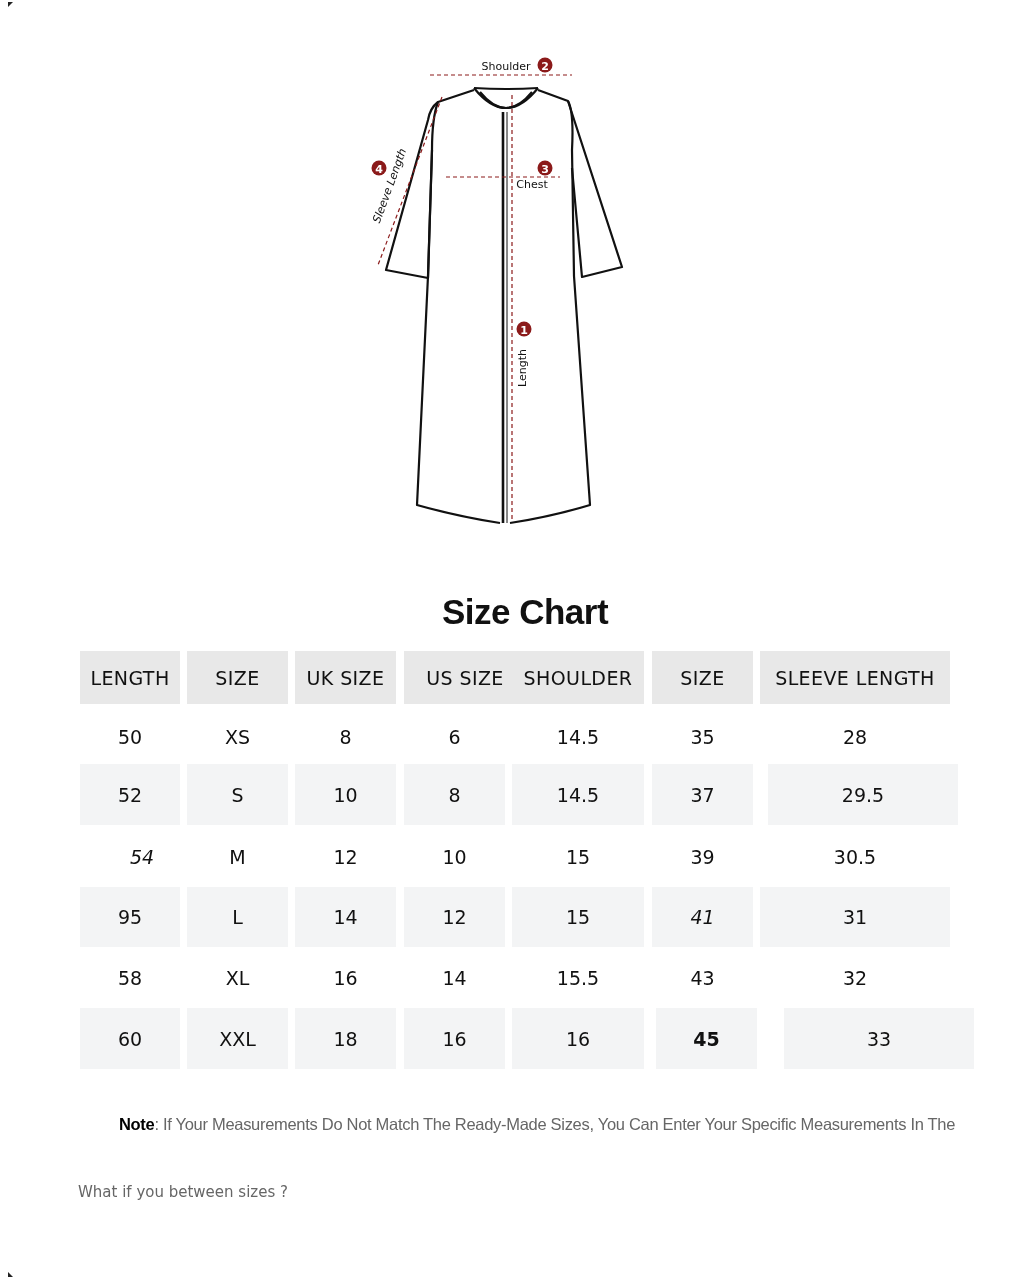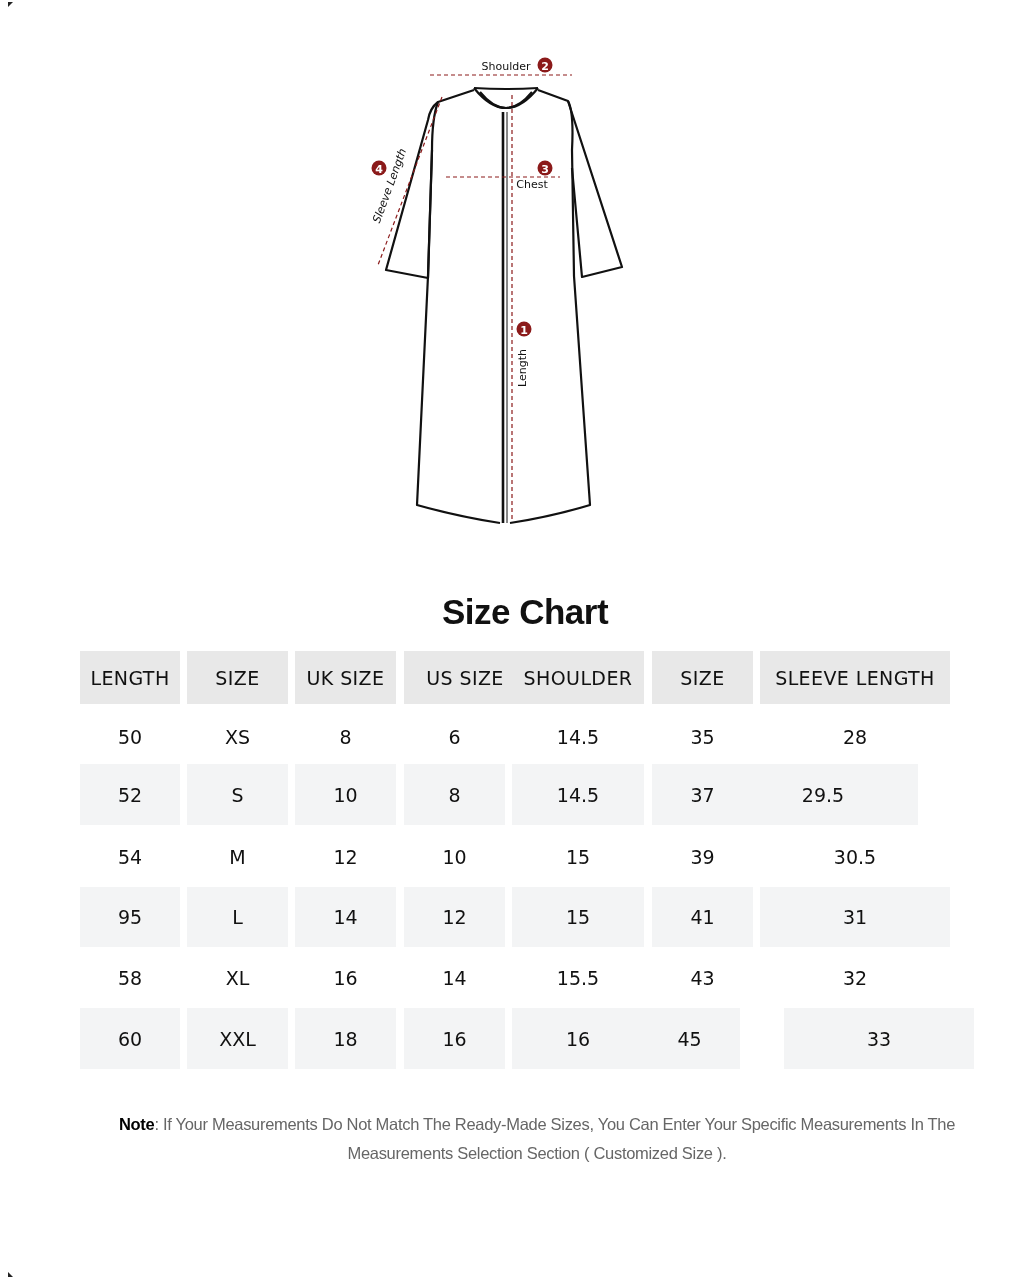--- a/index.html
+++ b/index.html
@@ -113,63 +113,63 @@
     <div class="cell" style="left:680px; width:190px;">28</div>
   </div>
 
   <div class="row shaded" style="top:113px; height:61px;">
     <div class="cell" style="left:0; width:100px;">52</div>
     <div class="cell" style="left:107px; width:101px;">S</div>
     <div class="cell" style="left:215px; width:101px;">10</div>
     <div class="cell" style="left:324px; width:101px;">8</div>
     <div class="cell" style="left:432px; width:132px;">14.5</div>
     <div class="cell" style="left:572px; width:101px;">37</div>
-    <div class="cell" style="left:648px; width:190px;">29.5</div>
+    <div class="cell" style="left:688px; width:190px;">29.5</div>
   </div>
 
   <div class="row" style="top:176px;">
-    <div class="cell" style="left:0; width:100px;">54</div>
+    <div class="cell" style="left:12px; width:100px;font-style:italic;">54</div>
     <div class="cell" style="left:107px; width:101px;">M</div>
     <div class="cell" style="left:215px; width:101px;">12</div>
     <div class="cell" style="left:324px; width:101px;">10</div>
     <div class="cell" style="left:432px; width:132px;">15</div>
     <div class="cell" style="left:572px; width:101px;">39</div>
     <div class="cell" style="left:680px; width:190px;">30.5</div>
   </div>
 
   <div class="row shaded" style="top:236px;">
     <div class="cell" style="left:0; width:100px;">95</div>
     <div class="cell" style="left:107px; width:101px;">L</div>
     <div class="cell" style="left:215px; width:101px;">14</div>
     <div class="cell" style="left:324px; width:101px;">12</div>
     <div class="cell" style="left:432px; width:132px;">15</div>
-    <div class="cell" style="left:572px; width:101px;">41</div>
+    <div class="cell" style="left:572px; width:101px;font-style:italic;">41</div>
     <div class="cell" style="left:680px; width:190px;">31</div>
   </div>
 
   <div class="row" style="top:297px;">
     <div class="cell" style="left:0; width:100px;">58</div>
     <div class="cell" style="left:107px; width:101px;">XL</div>
     <div class="cell" style="left:215px; width:101px;">16</div>
     <div class="cell" style="left:324px; width:101px;">14</div>
     <div class="cell" style="left:432px; width:132px;">15.5</div>
     <div class="cell" style="left:572px; width:101px;">43</div>
     <div class="cell" style="left:680px; width:190px;">32</div>
   </div>
 
   <div class="row shaded" style="top:357px; height:61px;">
     <div class="cell" style="left:0; width:100px;">60</div>
     <div class="cell" style="left:107px; width:101px;">XXL</div>
     <div class="cell" style="left:215px; width:101px;">18</div>
     <div class="cell" style="left:324px; width:101px;">16</div>
     <div class="cell" style="left:432px; width:132px;">16</div>
-    <div class="cell" style="left:559px; width:101px;">45</div>
+    <div class="cell" style="left:576px; width:101px;font-weight:bold;">45</div>
     <div class="cell" style="left:704px; width:190px;text-align:right;">33</div>
   </div>
 </div>
 
 <div class="note">
   <div><span class="note-label">Note</span><span>:</span><span> If Your Measurements Do Not Match The Ready-Made Sizes, You Can Enter Your Specific Measurements In The</span></div>
-  <div>Measurements Selection Section ( Customized Size ).</div>
 </div>
 
 <div class="faq">
+  <div class="faq-q">What if you between sizes ?</div>
 </div>
 
 </body></html>

